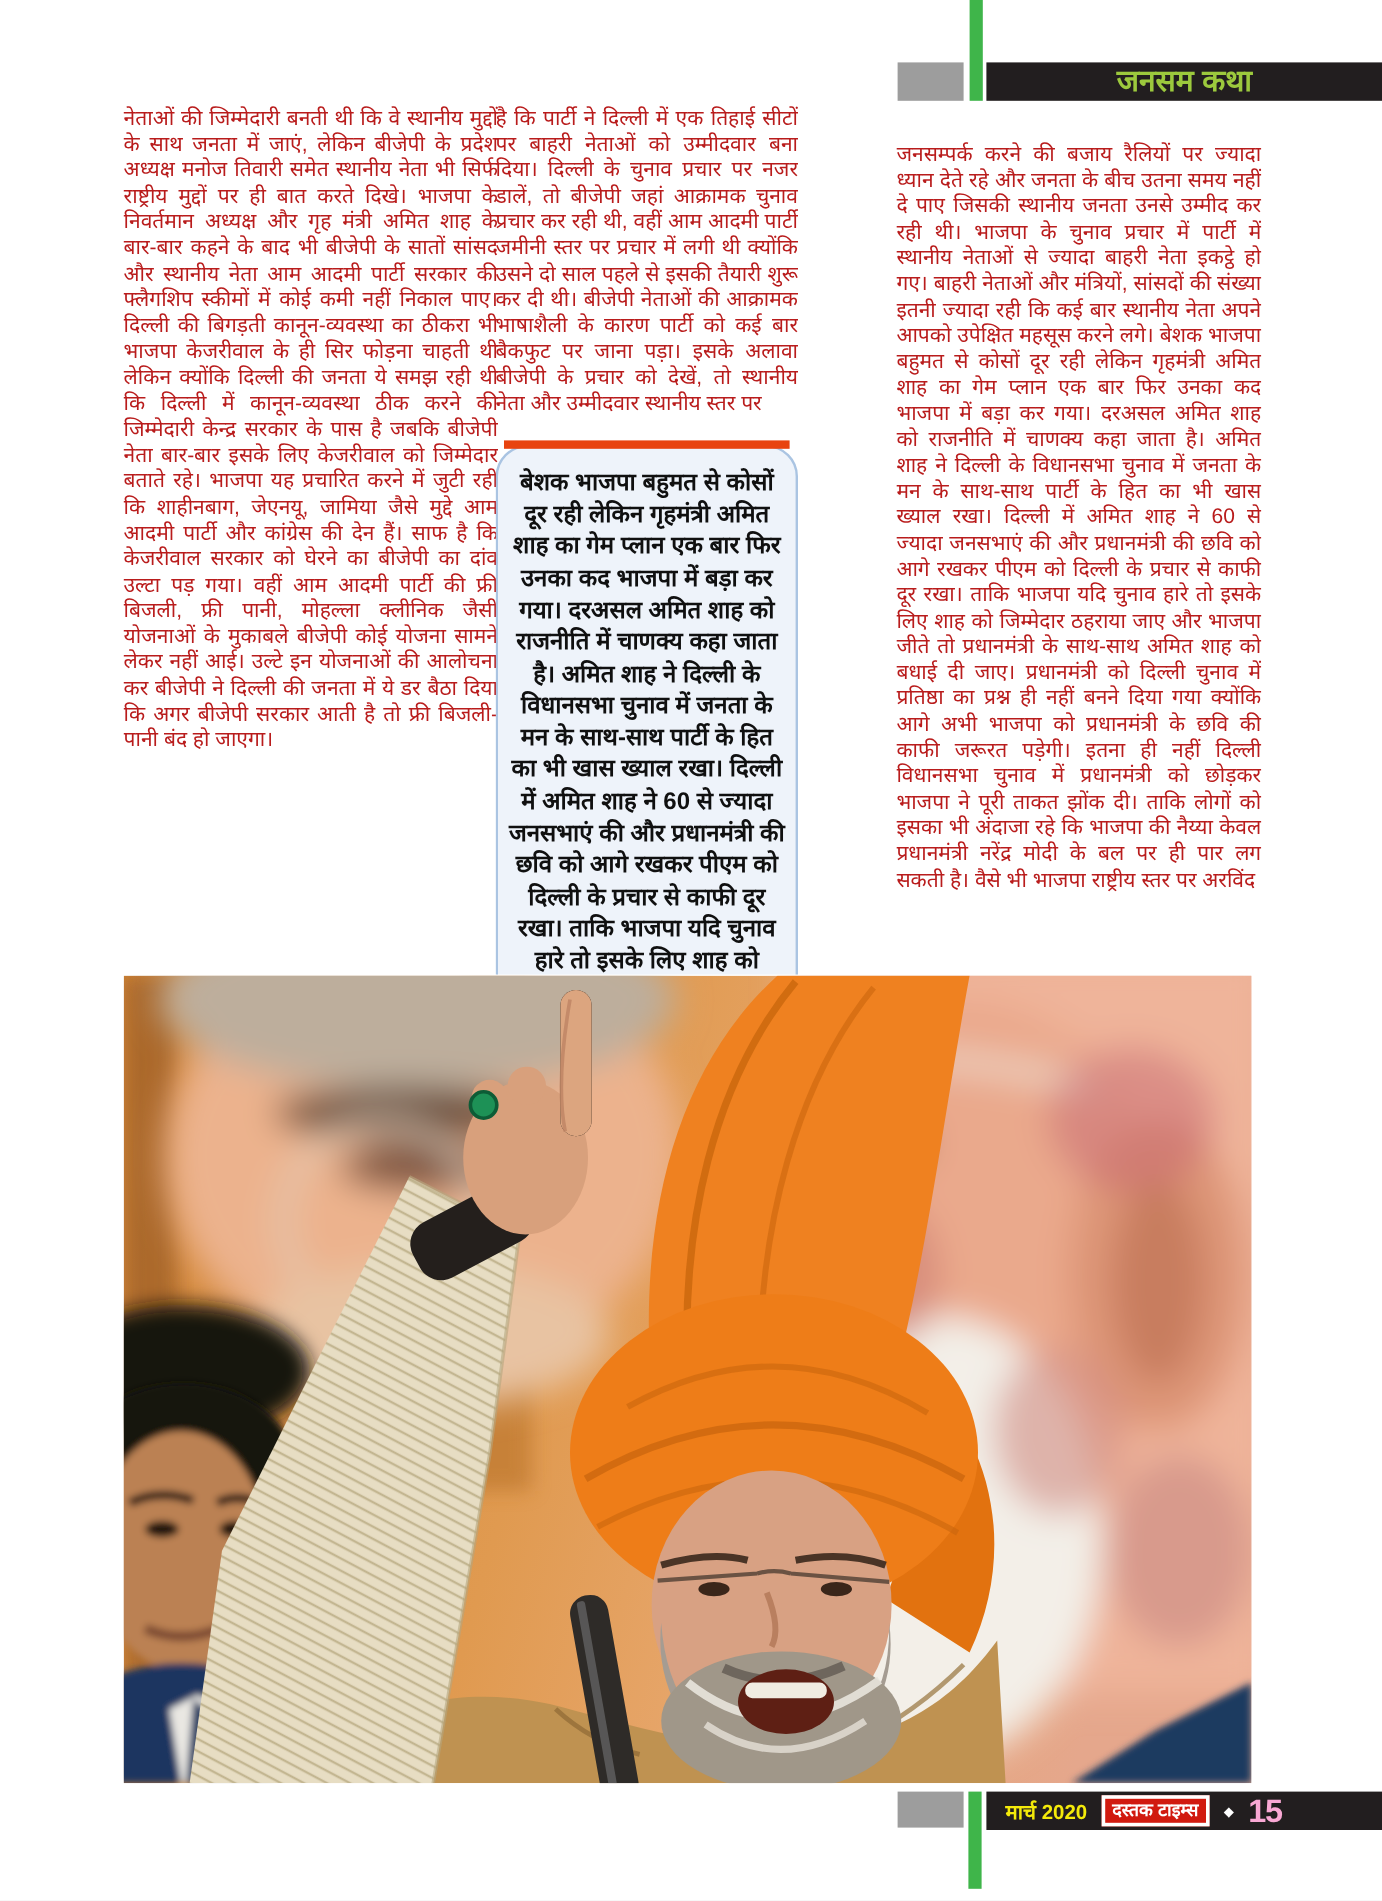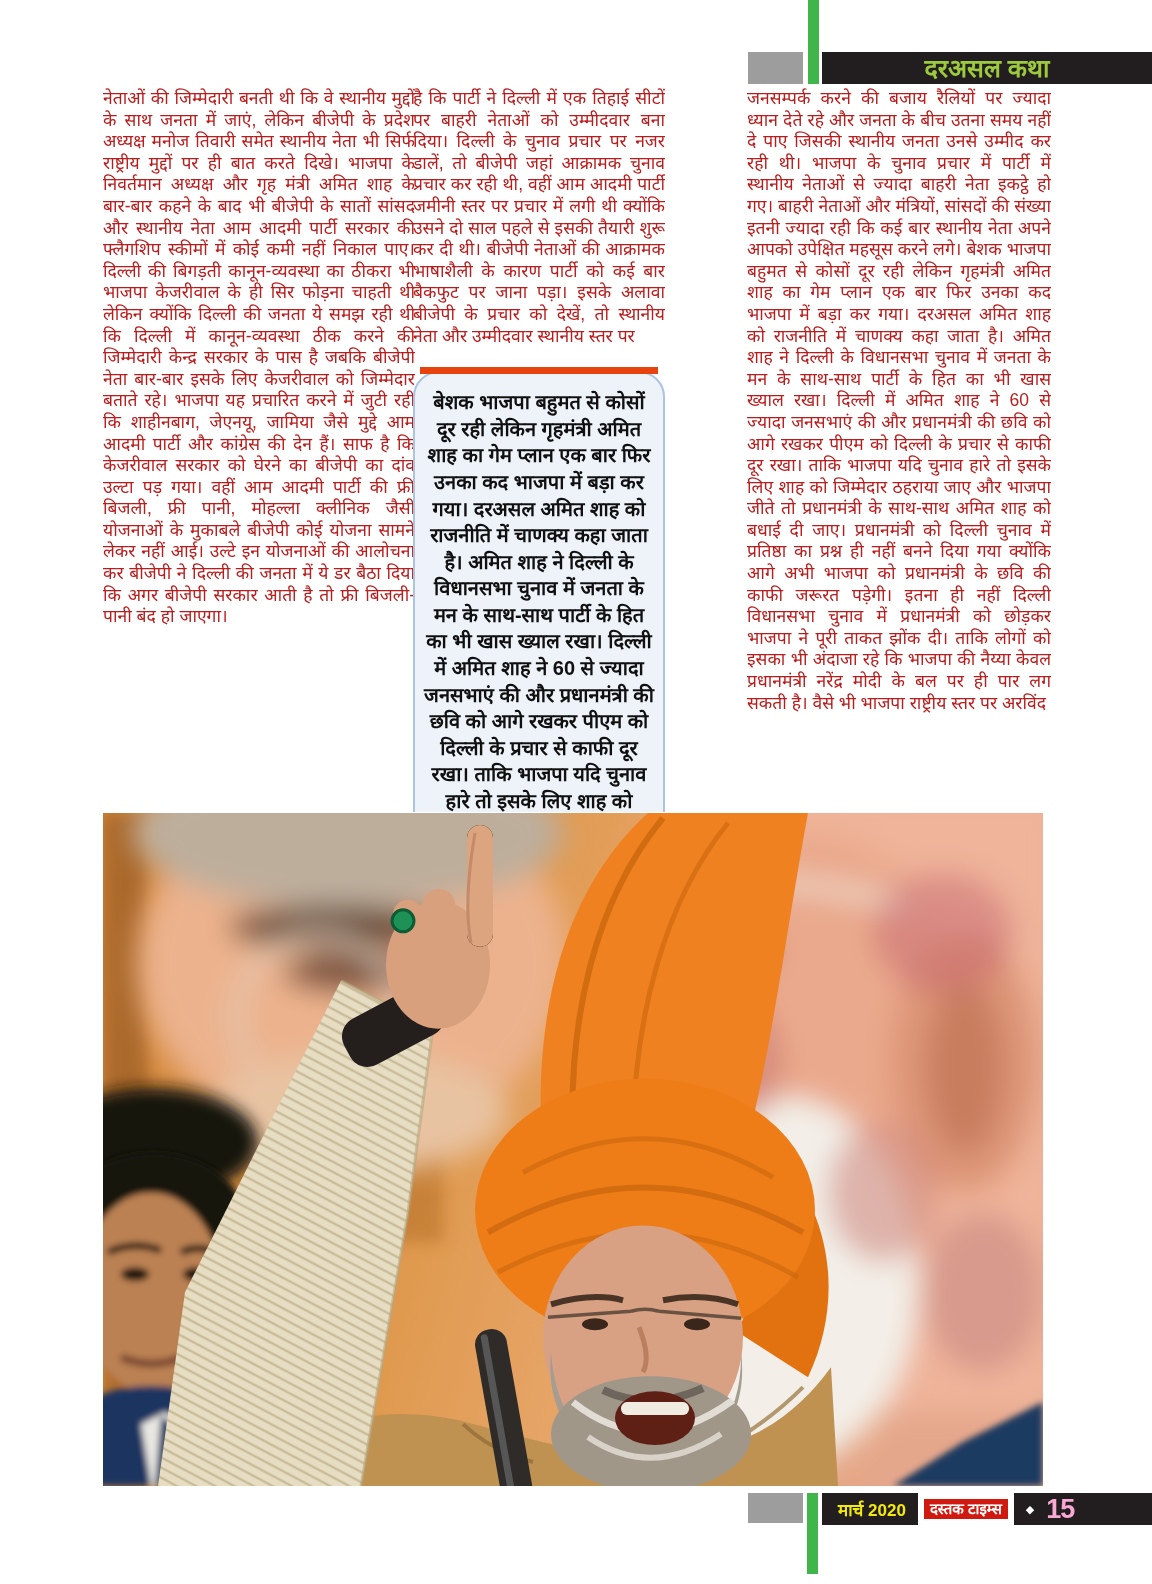--- a/index.html
+++ b/index.html
@@ -14,29 +14,29 @@
   .green-bar{position:absolute;background:#3fb54a;}
   .black-bar{position:absolute;background:#221e1f;display:flex;align-items:center;}
   .hdr-gray{left:748px;top:52px;width:55px;height:32px;}
   .hdr-green{left:808px;top:0;width:11px;height:84px;}
   .hdr-black{left:822px;top:52px;width:330px;height:32px;justify-content:center;}
   .hdr-title{color:#9cc93d;font-weight:bold;font-size:25px;line-height:1;}
   .ftr-gray{left:748px;top:1493px;width:55px;height:30px;}
   .ftr-green{left:807px;top:1493px;width:11px;height:81px;}
   .ftr-black{left:822px;top:1493px;width:330px;height:32px;gap:12px;padding-left:16px;box-sizing:border-box;}
   .ftr-date{color:#f4ea0a;font-weight:bold;font-size:17px;}
-  .ftr-logo{background:#d11a0f;border:6px solid #ffffff;color:#ffffff;font-weight:bold;font-size:15px;padding:0 6px;line-height:20px;white-space:nowrap;text-align:right;}
+  .ftr-logo{background:#d11a0f;border:3px solid #ffffff;color:#ffffff;font-weight:bold;font-size:15px;padding:0 6px;line-height:20px;white-space:nowrap;text-align:right;}
   .ftr-diamond{color:#ffffff;font-size:11px;}
   .ftr-page{color:#f9a8d4;font-weight:800;font-size:27px;letter-spacing:-1px;line-height:1;}
   
   .content{position:absolute;left:103px;top:88px;width:948px;height:724px;}
   .col{position:absolute;top:0;height:724px;overflow:hidden;}
   .col1{left:0;width:312px;}
   .col2{left:310px;width:252px;}
-  .col3{left:644px;width:304px;}
+  .col3{left:644px;width:304px;margin-top:30px;}
   .col p{
     margin:0;font-size:17.5px;line-height:21.6px;color:#b91c1c;
     text-align:justify;
   }
   p.indent{text-indent:30px;}
   
   .quote-wrap{margin-top:20px;}
   .red-rule{width:238px;height:7px;background:#e8430f;margin:0 auto;position:relative;z-index:2;}
   .red-rule.top{margin-bottom:-3px;}
   .red-rule.bottom{margin-top:-2px;}
@@ -54,21 +54,21 @@
 </style>
 </head>
 <body>
 
 <div class="page">
 
   <header>
     <div class="gray-box hdr-gray"></div>
     <div class="green-bar hdr-green"></div>
     <div class="black-bar hdr-black">
-      <span class="hdr-title">दरअसल कथा</span>
+      <span class="hdr-title">जनसम कथा</span>
     </div>
   </header>
 
   <main class="content">
     <div class="col col1">
       <p>नेताओं की जिम्मेदारी बनती थी कि वे स्थानीय मुद्दों के साथ जनता में जाएं, लेकिन बीजेपी के प्रदेश अध्यक्ष मनोज तिवारी समेत स्थानीय नेता भी सिर्फ राष्ट्रीय मुद्दों पर ही बात करते दिखे। भाजपा के निवर्तमान अध्यक्ष और गृह मंत्री अमित शाह के बार-बार कहने के बाद भी बीजेपी के सातों सांसद और स्थानीय नेता आम आदमी पार्टी सरकार की फ्लैगशिप स्कीमों में कोई कमी नहीं निकाल पाए। दिल्ली की बिगड़ती कानून-व्यवस्था का ठीकरा भी भाजपा केजरीवाल के ही सिर फोड़ना चाहती थी लेकिन क्योंकि दिल्ली की जनता ये समझ रही थी कि दिल्ली में कानून-व्यवस्था ठीक करने की जिम्मेदारी केन्द्र सरकार के पास है जबकि बीजेपी नेता बार-बार इसके लिए केजरीवाल को जिम्मेदार बताते रहे। भाजपा यह प्रचारित करने में जुटी रही कि शाहीनबाग, जेएनयू, जामिया जैसे मुद्दे आम आदमी पार्टी और कांग्रेस की देन हैं। साफ है कि केजरीवाल सरकार को घेरने का बीजेपी का दांव उल्टा पड़ गया। वहीं आम आदमी पार्टी की फ्री बिजली, फ्री पानी, मोहल्ला क्लीनिक जैसी योजनाओं के मुकाबले बीजेपी कोई योजना सामने लेकर नहीं आई। उल्टे इन योजनाओं की आलोचना कर बीजेपी ने दिल्ली की जनता में ये डर बैठा दिया कि अगर बीजेपी सरकार आती है तो फ्री बिजली-पानी बंद हो जाएगा।</p>
     </div>
 
     <div class="col col2">
       <p>है कि पार्टी ने दिल्ली में एक तिहाई सीटों पर बाहरी नेताओं को उम्मीदवार बना दिया। दिल्ली के चुनाव प्रचार पर नजर डालें, तो बीजेपी जहां आक्रामक चुनाव प्रचार कर रही थी, वहीं आम आदमी पार्टी जमीनी स्तर पर प्रचार में लगी थी क्योंकि उसने दो साल पहले से इसकी तैयारी शुरू कर दी थी। बीजेपी नेताओं की आक्रामक भाषाशैली के कारण पार्टी को कई बार बैकफुट पर जाना पड़ा। इसके अलावा बीजेपी के प्रचार को देखें, तो स्थानीय नेता और उम्मीदवार स्थानीय स्तर पर</p>

